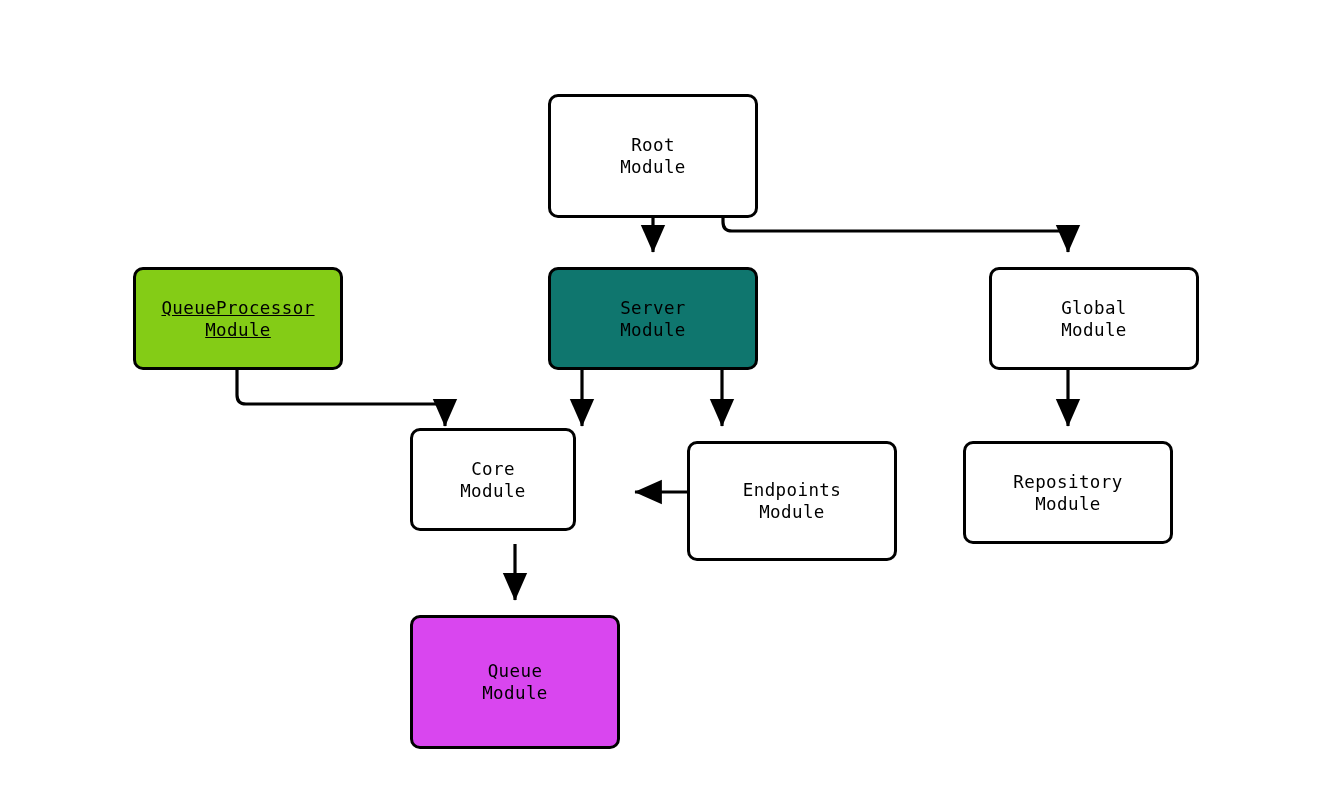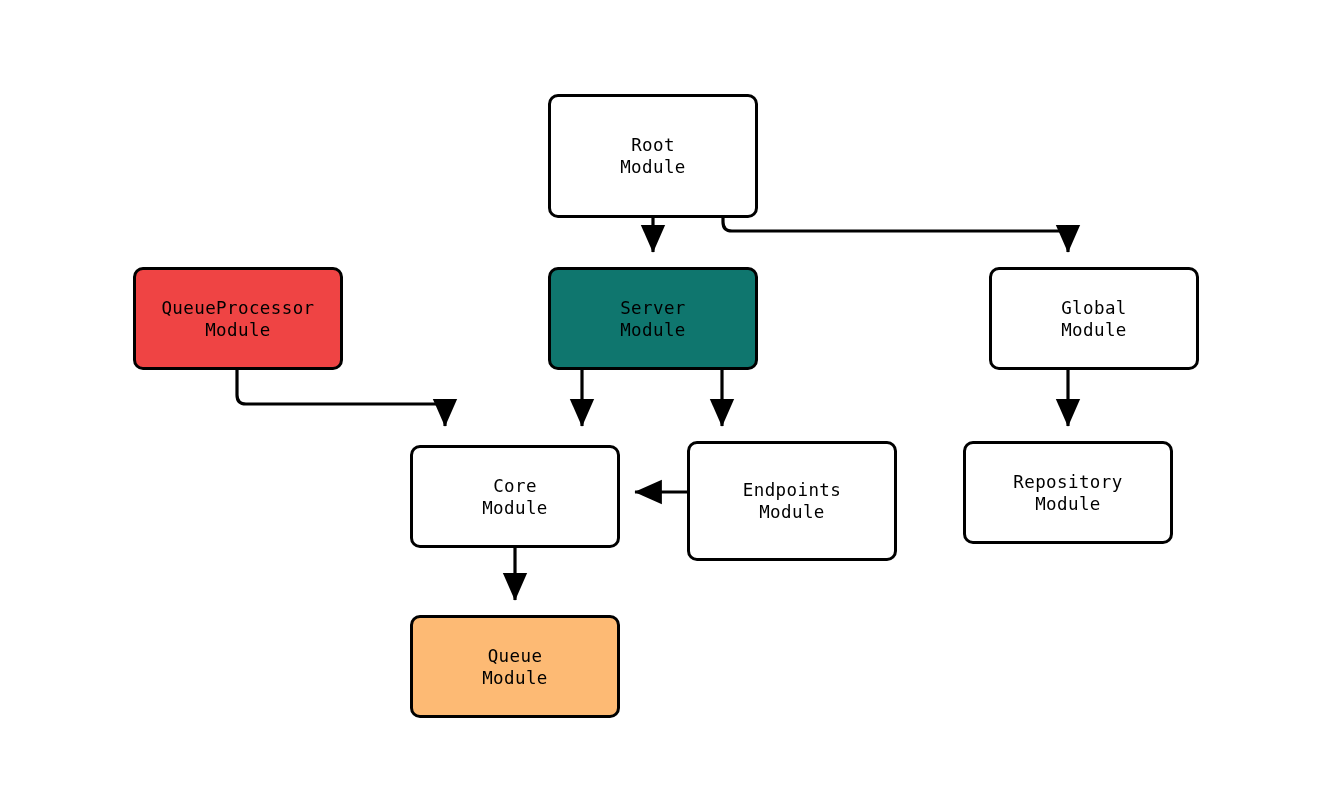--- a/index.html
+++ b/index.html
@@ -66,43 +66,43 @@
         <path d="M 1068 370 L 1068 426" marker-end="url(#arrowhead)" stroke="#000000"></path>
         <path d="M 515 544 L 515 600" marker-end="url(#arrowhead)" stroke="#000000"></path>
       </g>
   </svg>
 
   <div id="node-layer">
       <div class="node" style="left: 548px; top: 94px; width: 210px; height: 124px; background: rgb(255, 255, 255); border-color: rgb(0, 0, 0);">
         <span class="node-line">Root</span>
         <span class="node-line">Module</span>
       </div>
-      <div class="node" style="left: 133px; top: 267px; width: 210px; height: 103px; background: #ef4444; border-color: rgb(0, 0, 0);">
+      <div class="node" style="left: 133px; top: 267px; width: 210px; height: 103px; background: #84cc16; border-color: rgb(0, 0, 0); text-decoration: underline;">
         <span class="node-line">QueueProcessor</span>
         <span class="node-line">Module</span>
       </div>
       <div class="node" style="left: 548px; top: 267px; width: 210px; height: 103px; background: #0f766e; border-color: rgb(0, 0, 0);">
         <span class="node-line">Server</span>
         <span class="node-line">Module</span>
       </div>
       <div class="node" style="left: 963px; top: 267px; width: 210px; height: 103px; background: rgb(255, 255, 255); border-color: rgb(0, 0, 0); margin-left: 26px;">
         <span class="node-line">Global</span>
         <span class="node-line">Module</span>
       </div>
-      <div class="node" style="left: 410px; top: 445px; width: 210px; height: 103px; background: rgb(255, 255, 255); border-color: rgb(0, 0, 0);">
+      <div class="node" style="left: 410px; top: 428px; width: 166px; height: 103px; background: rgb(255, 255, 255); border-color: rgb(0, 0, 0);">
         <span class="node-line">Core</span>
         <span class="node-line">Module</span>
       </div>
       <div class="node" style="left: 687px; top: 441px; width: 210px; height: 120px; background: rgb(255, 255, 255); border-color: rgb(0, 0, 0);">
         <span class="node-line">Endpoints</span>
         <span class="node-line">Module</span>
       </div>
       <div class="node" style="left: 963px; top: 441px; width: 210px; height: 103px; background: rgb(255, 255, 255); border-color: rgb(0, 0, 0);">
         <span class="node-line">Repository</span>
         <span class="node-line">Module</span>
       </div>
-      <div class="node" style="left: 410px; top: 615px; width: 210px; height: 103px; background: #fdba74; border-color: rgb(0, 0, 0);">
+      <div class="node" style="left: 410px; top: 615px; width: 210px; height: 134px; background: #d946ef; border-color: rgb(0, 0, 0);">
         <span class="node-line">Queue</span>
         <span class="node-line">Module</span>
       </div>
     </div>
 
 </div>
 
 </body></html>

